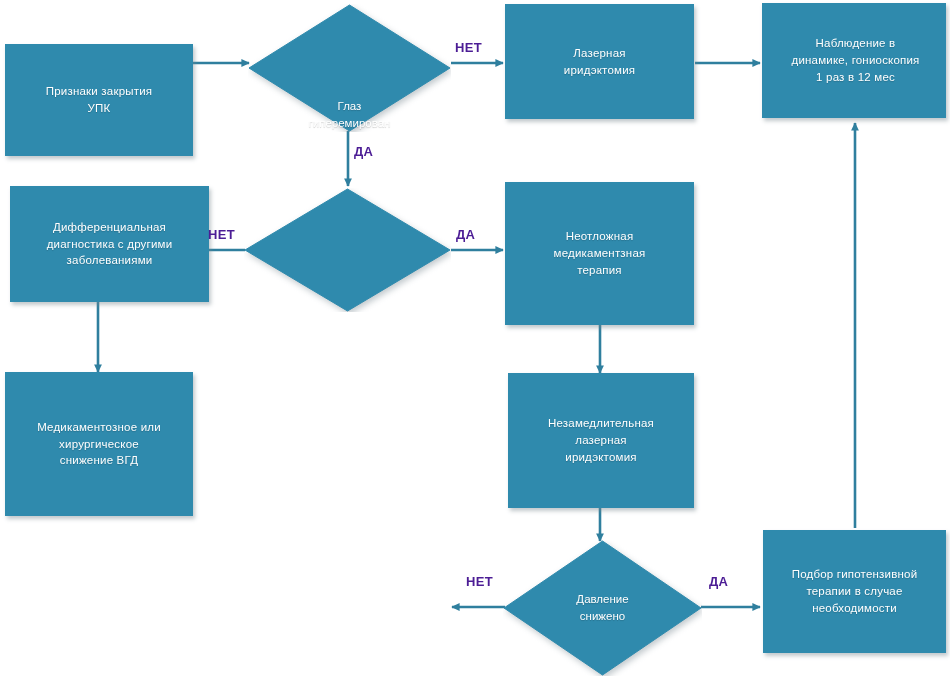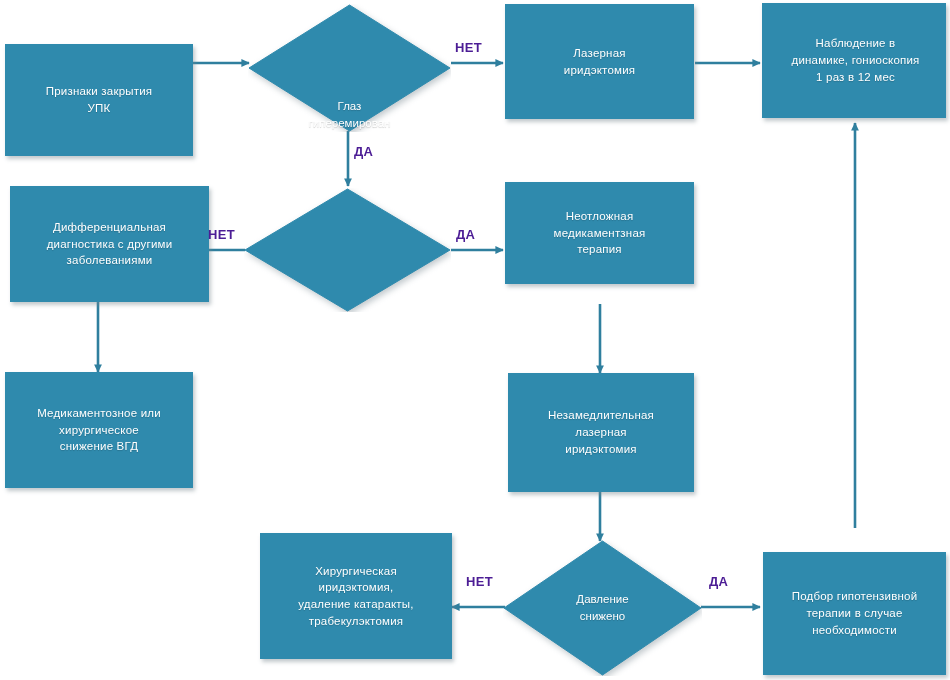--- a/index.html
+++ b/index.html
@@ -120,44 +120,41 @@
   <div class="node box" style="left:10px;top:186px;width:199px;height:116px;justify-content:center;">
     <span class="txt">Дифференциальная<br>диагностика с другими<br>заболеваниями</span>
   </div>
 
   <div class="diamond" style="left:244px;top:188px;width:207px;height:124px;">
     <svg viewBox="0 0 207 124" preserveAspectRatio="none">
       <polygon points="103.5,1 206,62 103.5,123 1,62" fill="#2f8aad" stroke="#2f8aad" stroke-width="1" style="filter:drop-shadow(2px 3px 3px rgba(120,135,145,.45));"></polygon>
     </svg>
   </div>
 
-  <div class="node box" style="left:505px;top:182px;width:189px;height:102px;">
+  <div class="node box" style="left:505px;top:182px;width:189px;height:143px;">
     <span class="txt">Неотложная<br>медикаментзная<br>терапия</span>
   </div>
 
-  <div class="node box" style="left:5px;top:372px;width:188px;height:116px;">
+  <div class="node box" style="left:5px;top:372px;width:188px;height:144px;">
     <span class="txt">Медикаментозное или<br>хирургическое<br>снижение ВГД</span>
   </div>
 
-  <div class="node box" style="left:508px;top:373px;width:186px;height:119px;">
+  <div class="node box" style="left:508px;top:373px;width:186px;height:135px;">
     <span class="txt">Незамедлительная<br>лазерная<br>иридэктомия</span>
   </div>
 
-  <div class="node box" style="left:260px;top:533px;width:192px;height:126px;">
-    <span class="txt">Хирургическая<br>иридэктомия,<br>удаление катаракты,<br>трабекулэктомия</span>
-  </div>
 
   <div class="diamond" style="left:503px;top:540px;width:199px;height:136px;">
     <svg viewBox="0 0 199 136" preserveAspectRatio="none">
       <polygon points="99.5,1 198,68 99.5,135 1,68" fill="#2f8aad" stroke="#2f8aad" stroke-width="1" style="filter:drop-shadow(2px 3px 3px rgba(120,135,145,.45));"></polygon>
     </svg>
     <span class="txt">Давление<br>снижено</span>
   </div>
 
-  <div class="node box" style="left:763px;top:530px;width:183px;height:123px;margin-top:22px;">
+  <div class="node box" style="left:763px;top:530px;width:183px;height:123px;">
     <span class="txt">Подбор гипотензивной<br>терапии в случае<br>необходимости</span>
   </div>
 
   <div class="elabel" style="left:455px;top:40px;">НЕТ</div>
   <div class="elabel" style="left:354px;top:144px;">ДА</div>
   <div class="elabel" style="left:208px;top:227px;">НЕТ</div>
   <div class="elabel" style="left:456px;top:227px;">ДА</div>
   <div class="elabel" style="left:466px;top:574px;">НЕТ</div>
   <div class="elabel" style="left:709px;top:574px;">ДА</div>
 

